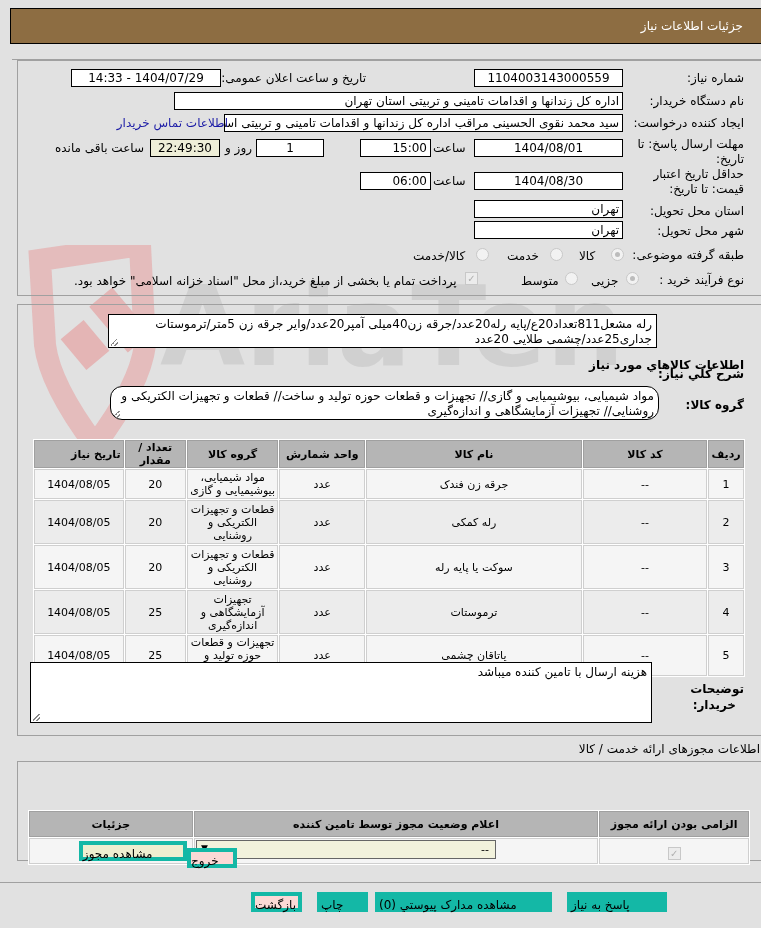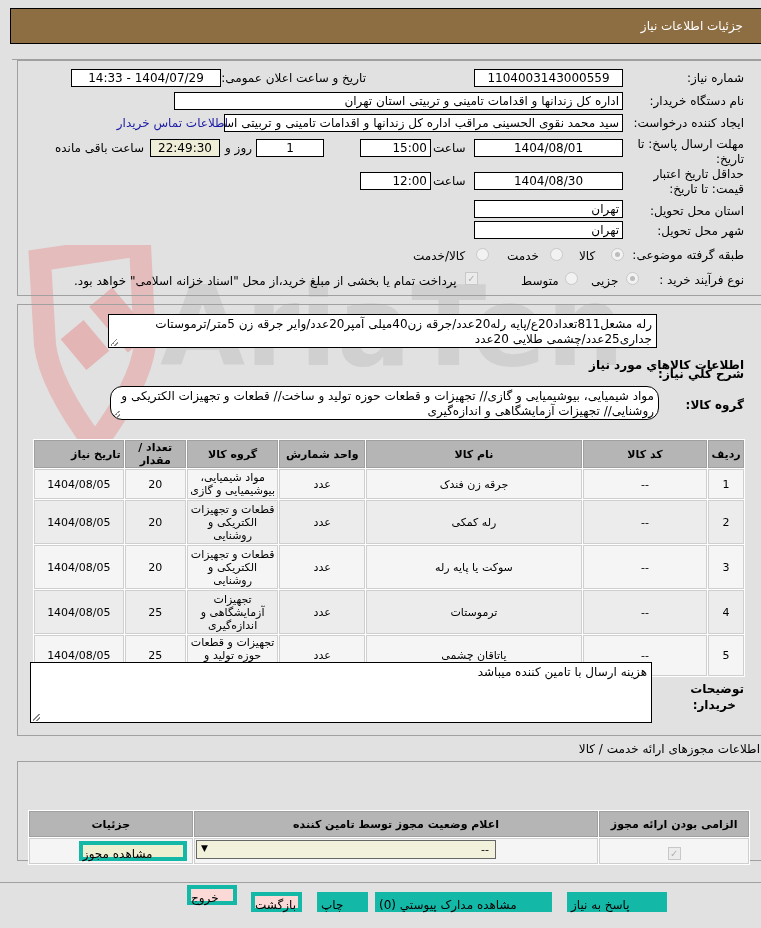--- a/index.html
+++ b/index.html
@@ -111,21 +111,21 @@
 <div class="box r" style="left:360px; top:139px; width:71px;">15:00</div>
 <div class="box" style="left:256px; top:139px; width:68px;">1</div>
 <span class="lbl" style="left:225px; top:141px;">روز و</span>
 <div class="box beige" style="left:150px; top:139px; width:70px;">22:49:30</div>
 <span class="lbl" style="left:55px; top:141px;">ساعت باقی مانده</span>
 
 <span class="lbl" style="right:17px; top:167px;">حداقل تاریخ اعتبار</span>
 <span class="lbl" style="right:17px; top:182px;">قیمت: تا تاریخ:</span>
 <div class="box" style="left:474px; top:172px; width:149px;">1404/08/30</div>
 <span class="lbl" style="left:433px; top:174px;">ساعت</span>
-<div class="box r" style="left:360px; top:172px; width:71px;">12:00</div>
+<div class="box r" style="left:360px; top:172px; width:71px;">06:00</div>
 
 <span class="lbl" style="right:17px; top:204px;">استان محل تحویل:</span>
 <div class="box r" style="left:474px; top:200px; width:149px;">تهران</div>
 <span class="lbl" style="right:17px; top:224px;">شهر محل تحویل:</span>
 <div class="box r" style="left:474px; top:221px; width:149px;">تهران</div>
 
 <span class="lbl" style="right:17px; top:248px;">طبقه گرفته موضوعی:</span>
 <div class="radio on" style="left:611px; top:248px;"></div>
 <span class="lbl" style="left:579px; top:249px;">کالا</span>
 <div class="radio" style="left:550px; top:248px;"></div>
@@ -248,13 +248,13 @@
       </td>
     </tr>
   </tbody>
 </table>
 
 <div class="hr" style="left:0; right:0; top:882px;"></div>
 <div class="btn green" style="left:523px; top:892px; width:100px;">پاسخ به نیاز</div>
 <div class="btn green" style="left:331px; top:892px; width:177px;">مشاهده مدارک پیوستي (0)</div>
 <div class="btn green" style="left:273px; top:892px; width:51px;">چاپ</div>
 <div class="btn pink" style="left:207px; top:892px; width:51px;">بازگشت</div>
-<div class="btn pink" style="left:143px; top:885px; width:50px;">خروج</div>
+<div class="btn pink" style="left:143px; top:848px; width:50px;">خروج</div>
 
 </body></html>

